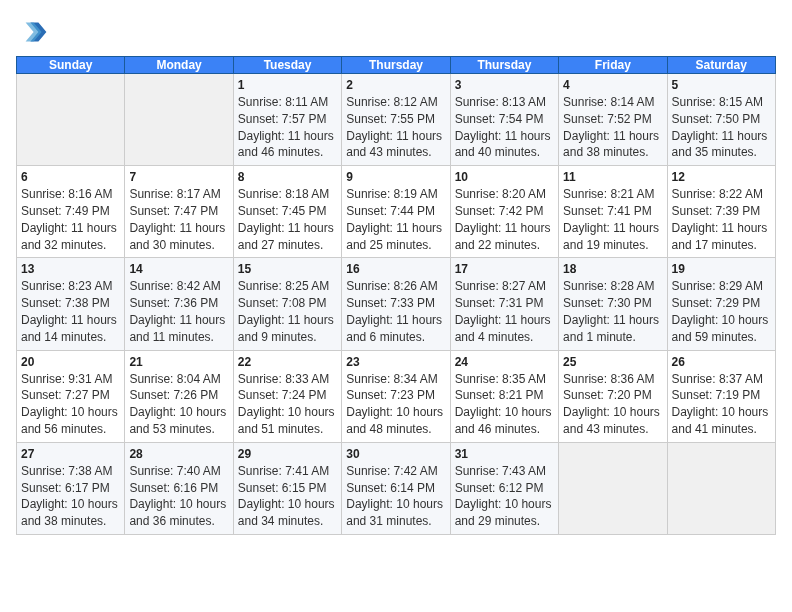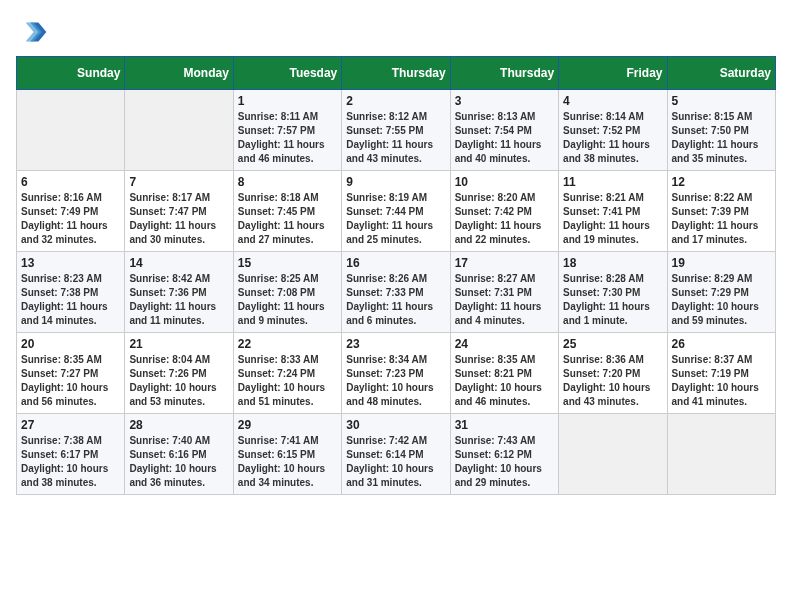--- a/index.html
+++ b/index.html
@@ -45,26 +45,26 @@
     .subtitle {
       font-size: 14px;
       color: #555;
     }
     table {
       width: 100%;
       border-collapse: collapse;
       font-size: 11px;
     }
     thead tr th {
-      background: #15803d;
+      background: #3b82f6;
       color: #fff;
       font-weight: bold;
       font-size: 12px;
-      padding: 9px 4px;
-      text-align: right;
+      padding: 1px 4px;
+      text-align: center;
       border: 1px solid #1a5a9a;
     }
     tbody tr td {
       border: 1px solid #ccc;
       vertical-align: top;
       padding: 4px 4px;
       width: calc(100% / 7);
       min-height: 80px;
       height: 80px;
       background: #fff;
@@ -77,23 +77,22 @@
     }
     .day-number {
       font-weight: bold;
       font-size: 12px;
       color: #222;
       display: block;
       margin-bottom: 2px;
     }
     .day-detail {
       color: #333;
-      font-size: 10px;
+      font-size: 12px;
       line-height: 1.4;
-      font-weight: bold;
     }
     .empty-cell {
       background: #f0f0f0 !important;
     }
   </style>
 </head>
 <body>
 
 <div class="header">
   <div class="logo">
@@ -243,21 +242,21 @@
         <td>
           <span class="day-number">19</span>
           <div class="day-detail">Sunrise: 8:29 AM
 Sunset: 7:29 PM
 Daylight: 10 hours and 59 minutes.</div>
         </td>
       </tr>
       <tr>
         <td>
           <span class="day-number">20</span>
-          <div class="day-detail">Sunrise: 8:35 AM
+          <div class="day-detail">Sunrise: 9:31 AM
 Sunset: 7:27 PM
 Daylight: 10 hours and 56 minutes.</div>
         </td>
         <td>
           <span class="day-number">21</span>
           <div class="day-detail">Sunrise: 8:04 AM
 Sunset: 7:26 PM
 Daylight: 10 hours and 53 minutes.</div>
         </td>
         <td>

